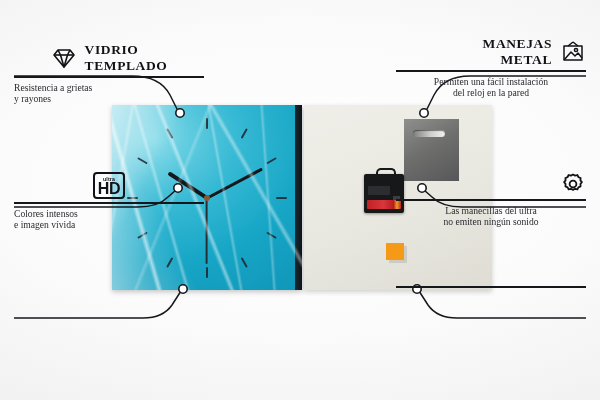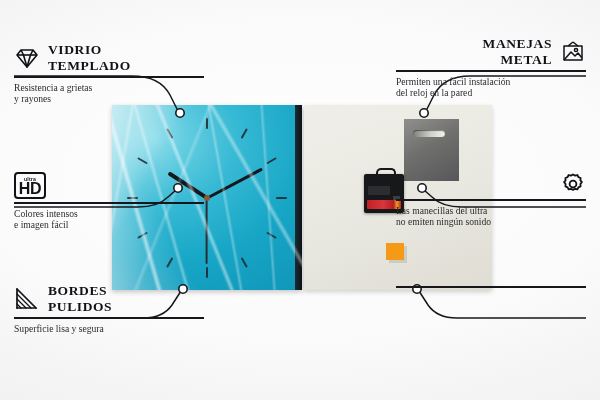--- a/index.html
+++ b/index.html
@@ -88,26 +88,26 @@
   .callout .head{display:flex;align-items:center;gap:8px;}
   .callout .title{
     font-family:"Liberation Serif",serif;font-weight:700;font-size:13.5px;line-height:15.5px;
     letter-spacing:.6px;color:#111217;text-transform:uppercase;white-space:pre-line;
   }
   .callout .rule{height:1.6px;background:#16171b;margin-top:3px;}
   .callout .desc{
     font-family:"Liberation Serif",serif;font-size:9.6px;line-height:11.6px;color:#2a2b30;
     margin-top:4px;white-space:pre-line;
   }
-  .callout.left .head{justify-content:flex-start;}
+  .callout.left .head{justify-content:center;}
   .callout.left .title{text-align:left;}
   .callout.left .desc{text-align:left;}
   .callout.right .head{justify-content:flex-end;}
   .callout.right .title{text-align:right;}
-  .callout.right .desc{text-align:left;}
+  .callout.right .desc{text-align:center;}
 
   .ic{width:26px;height:24px;flex:0 0 26px;color:#111217;}
   .ic svg{display:block;width:26px;height:24px;}
 
   .hdbox{
     width:28px;height:23px;border:2px solid #111217;border-radius:4px;
     display:flex;flex-direction:column;align-items:center;justify-content:center;
     font-family:"Liberation Sans",sans-serif;color:#111217;flex:0 0 28px;
   }
   .hdbox .u{font-size:5.2px;line-height:5.2px;font-weight:700;letter-spacing:.2px;}
@@ -201,43 +201,23 @@
 
   <div class="callout left" style="left:14px;top:172px;width:190px;">
     <div class="head">
       <span class="hdbox">
         <span class="u">ultra</span>
         <span class="h">HD</span>
       </span>
     </div>
     <div class="rule"></div>
     <div class="desc">Colores intensos
-e imagen fácil</div>
-  </div>
-
-  <div class="callout left" style="left:14px;top:283px;width:190px;">
-    <div class="head">
-      <span class="ic">
-        <svg viewBox="0 0 26 24">
-            <g stroke="#111217" stroke-width="1.7" stroke-linecap="round">
-          <path d="M3 2 L3 21"></path>
-              <path d="M3 2 L22 21"></path>
-              <path d="M3 21 L22 21"></path>
-          <path d="M3 7 L17 21" stroke-width="1.3"></path>
-              <path d="M3 12 L12 21" stroke-width="1.3"></path>
-          <path d="M3 17 L7 21" stroke-width="1.3"></path>
-        </g>
-          </svg>
-      </span>
-      <span class="title">BORDES
-PULIDOS</span>
-    </div>
-    <div class="rule"></div>
-    <div class="desc">Superficie lisa y segura</div>
-  </div>
+e imagen vívida</div>
+  </div>
+
 
   <div class="callout right" style="left:396px;top:36px;width:190px;">
     <div class="head">
       <span class="title">MANEJAS
 METAL</span>
       <span class="ic">
         <svg viewBox="0 0 26 24">
             <g fill="none" stroke="#111217" stroke-width="1.5" stroke-linejoin="round">
           <path d="M13 2 L8 6 M13 2 L18 6"></path>
           <rect x="4" y="6" width="18" height="14"></rect>

